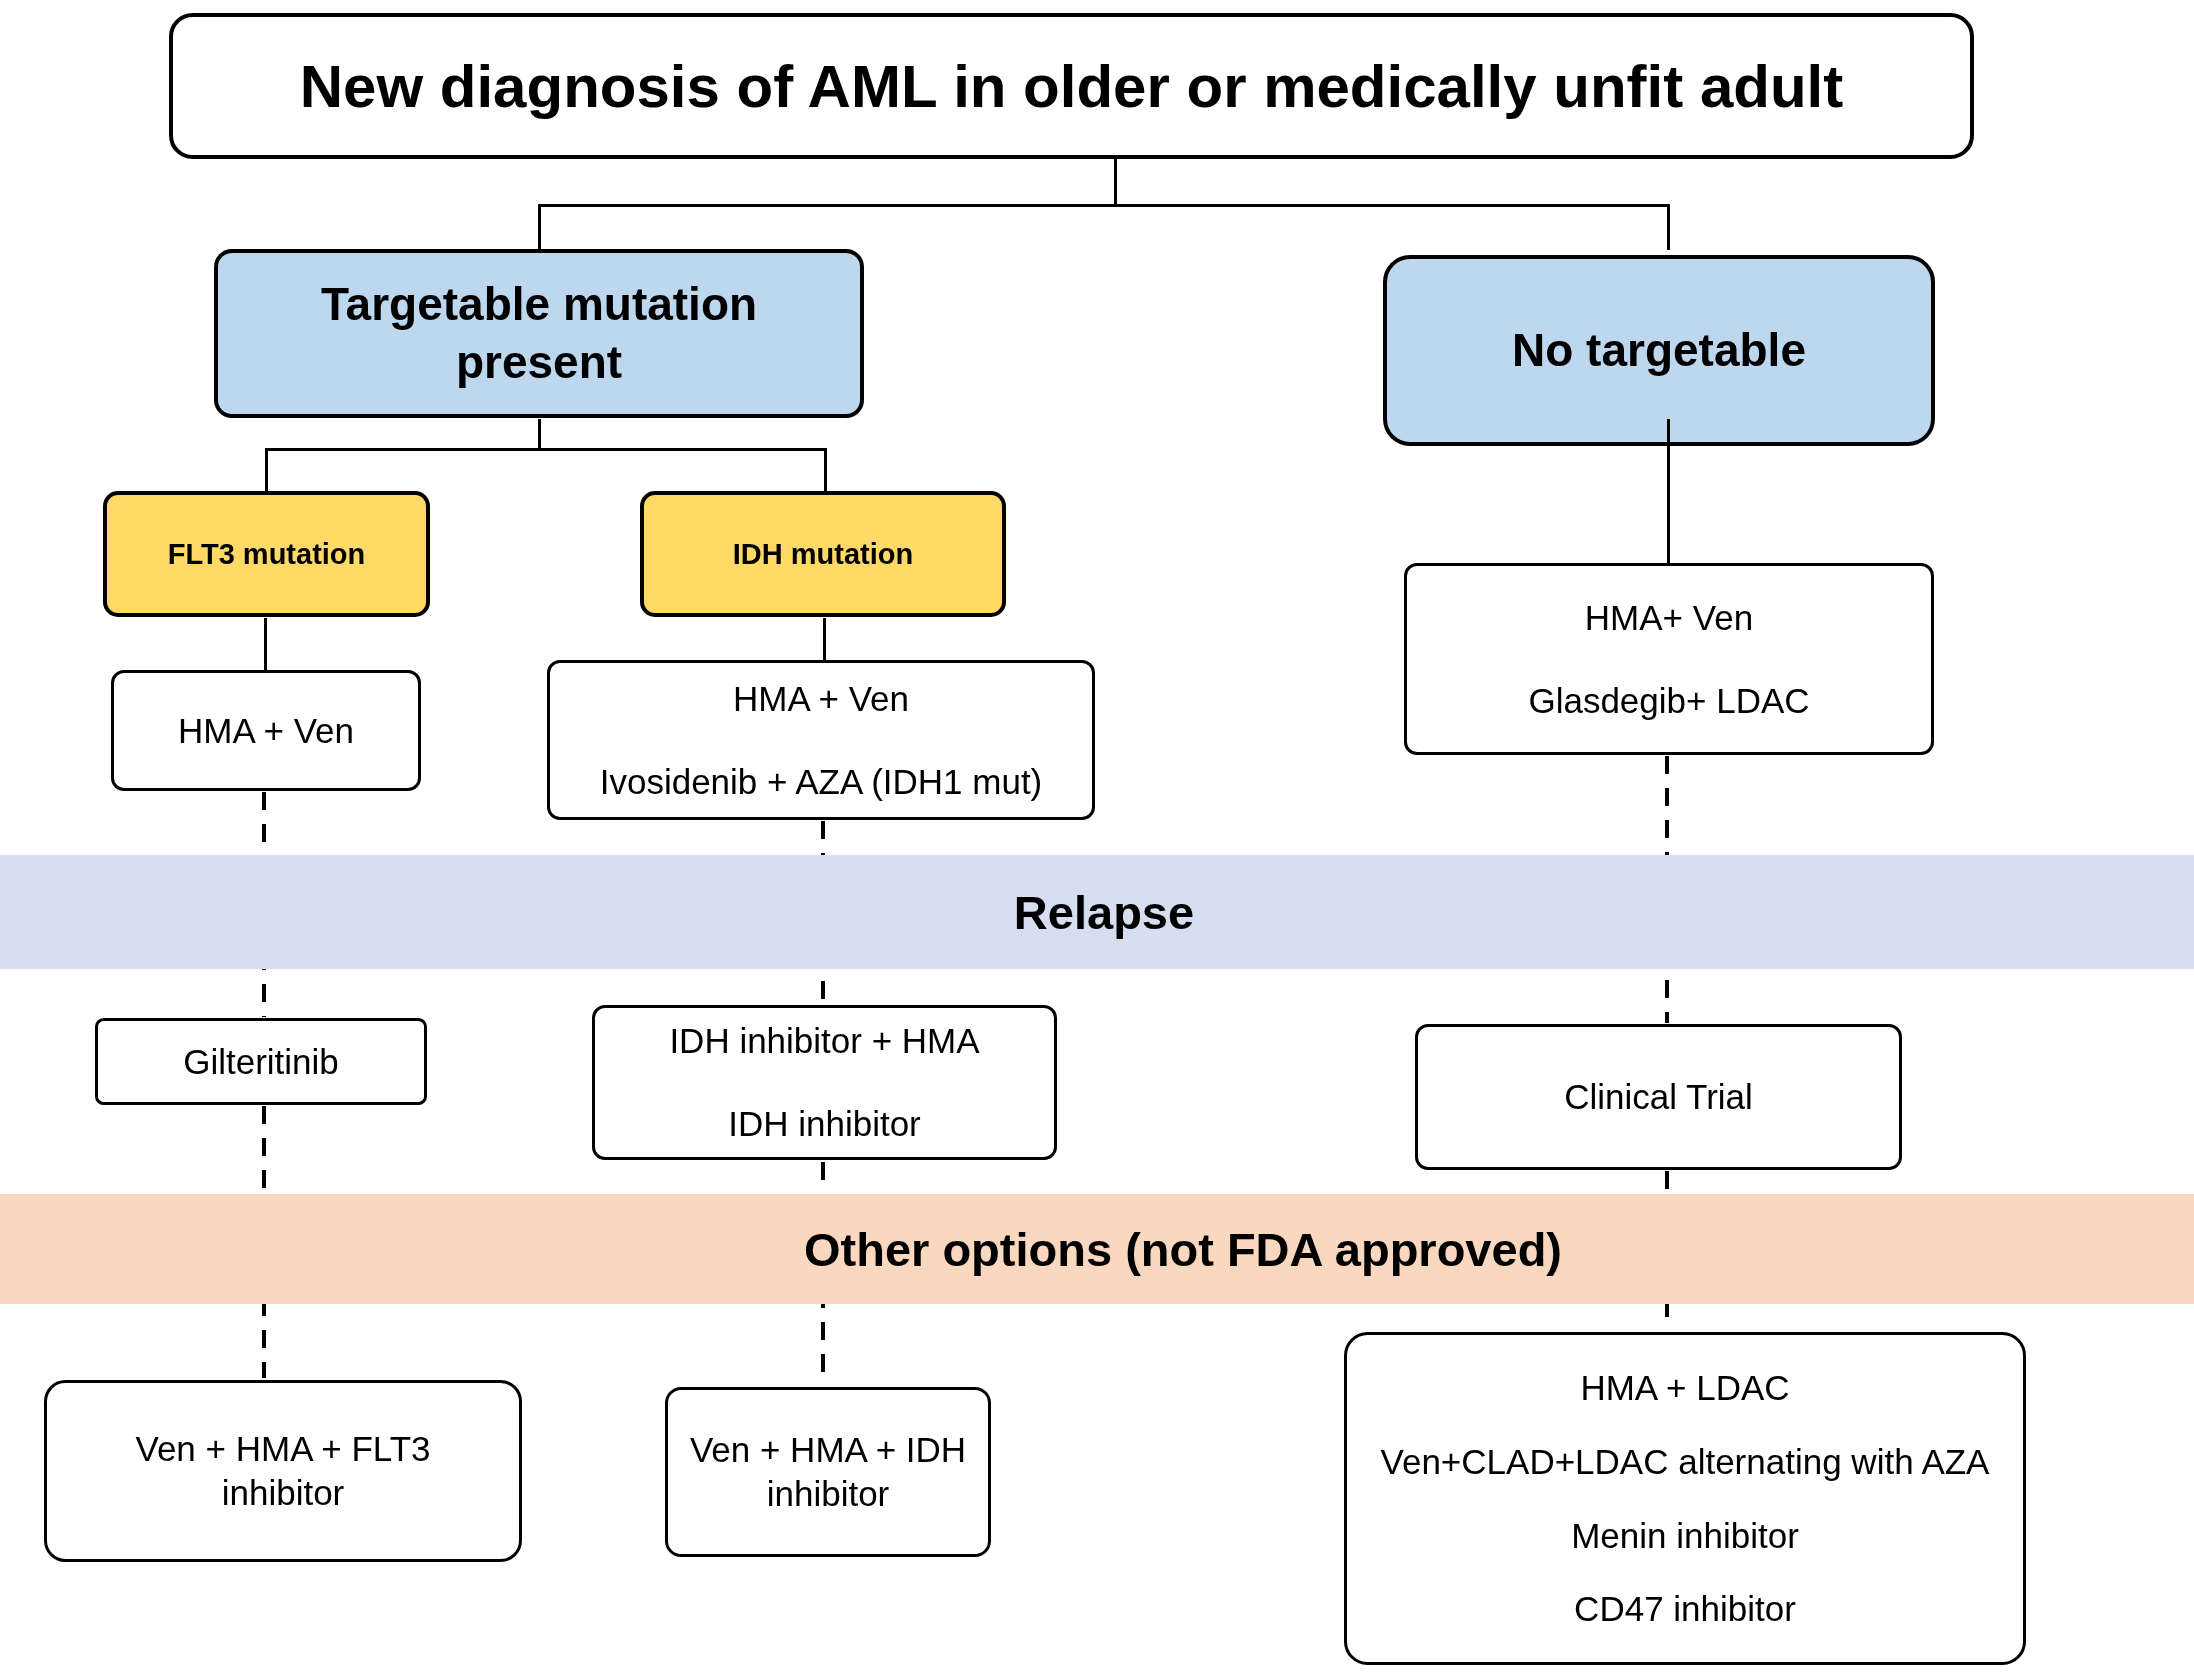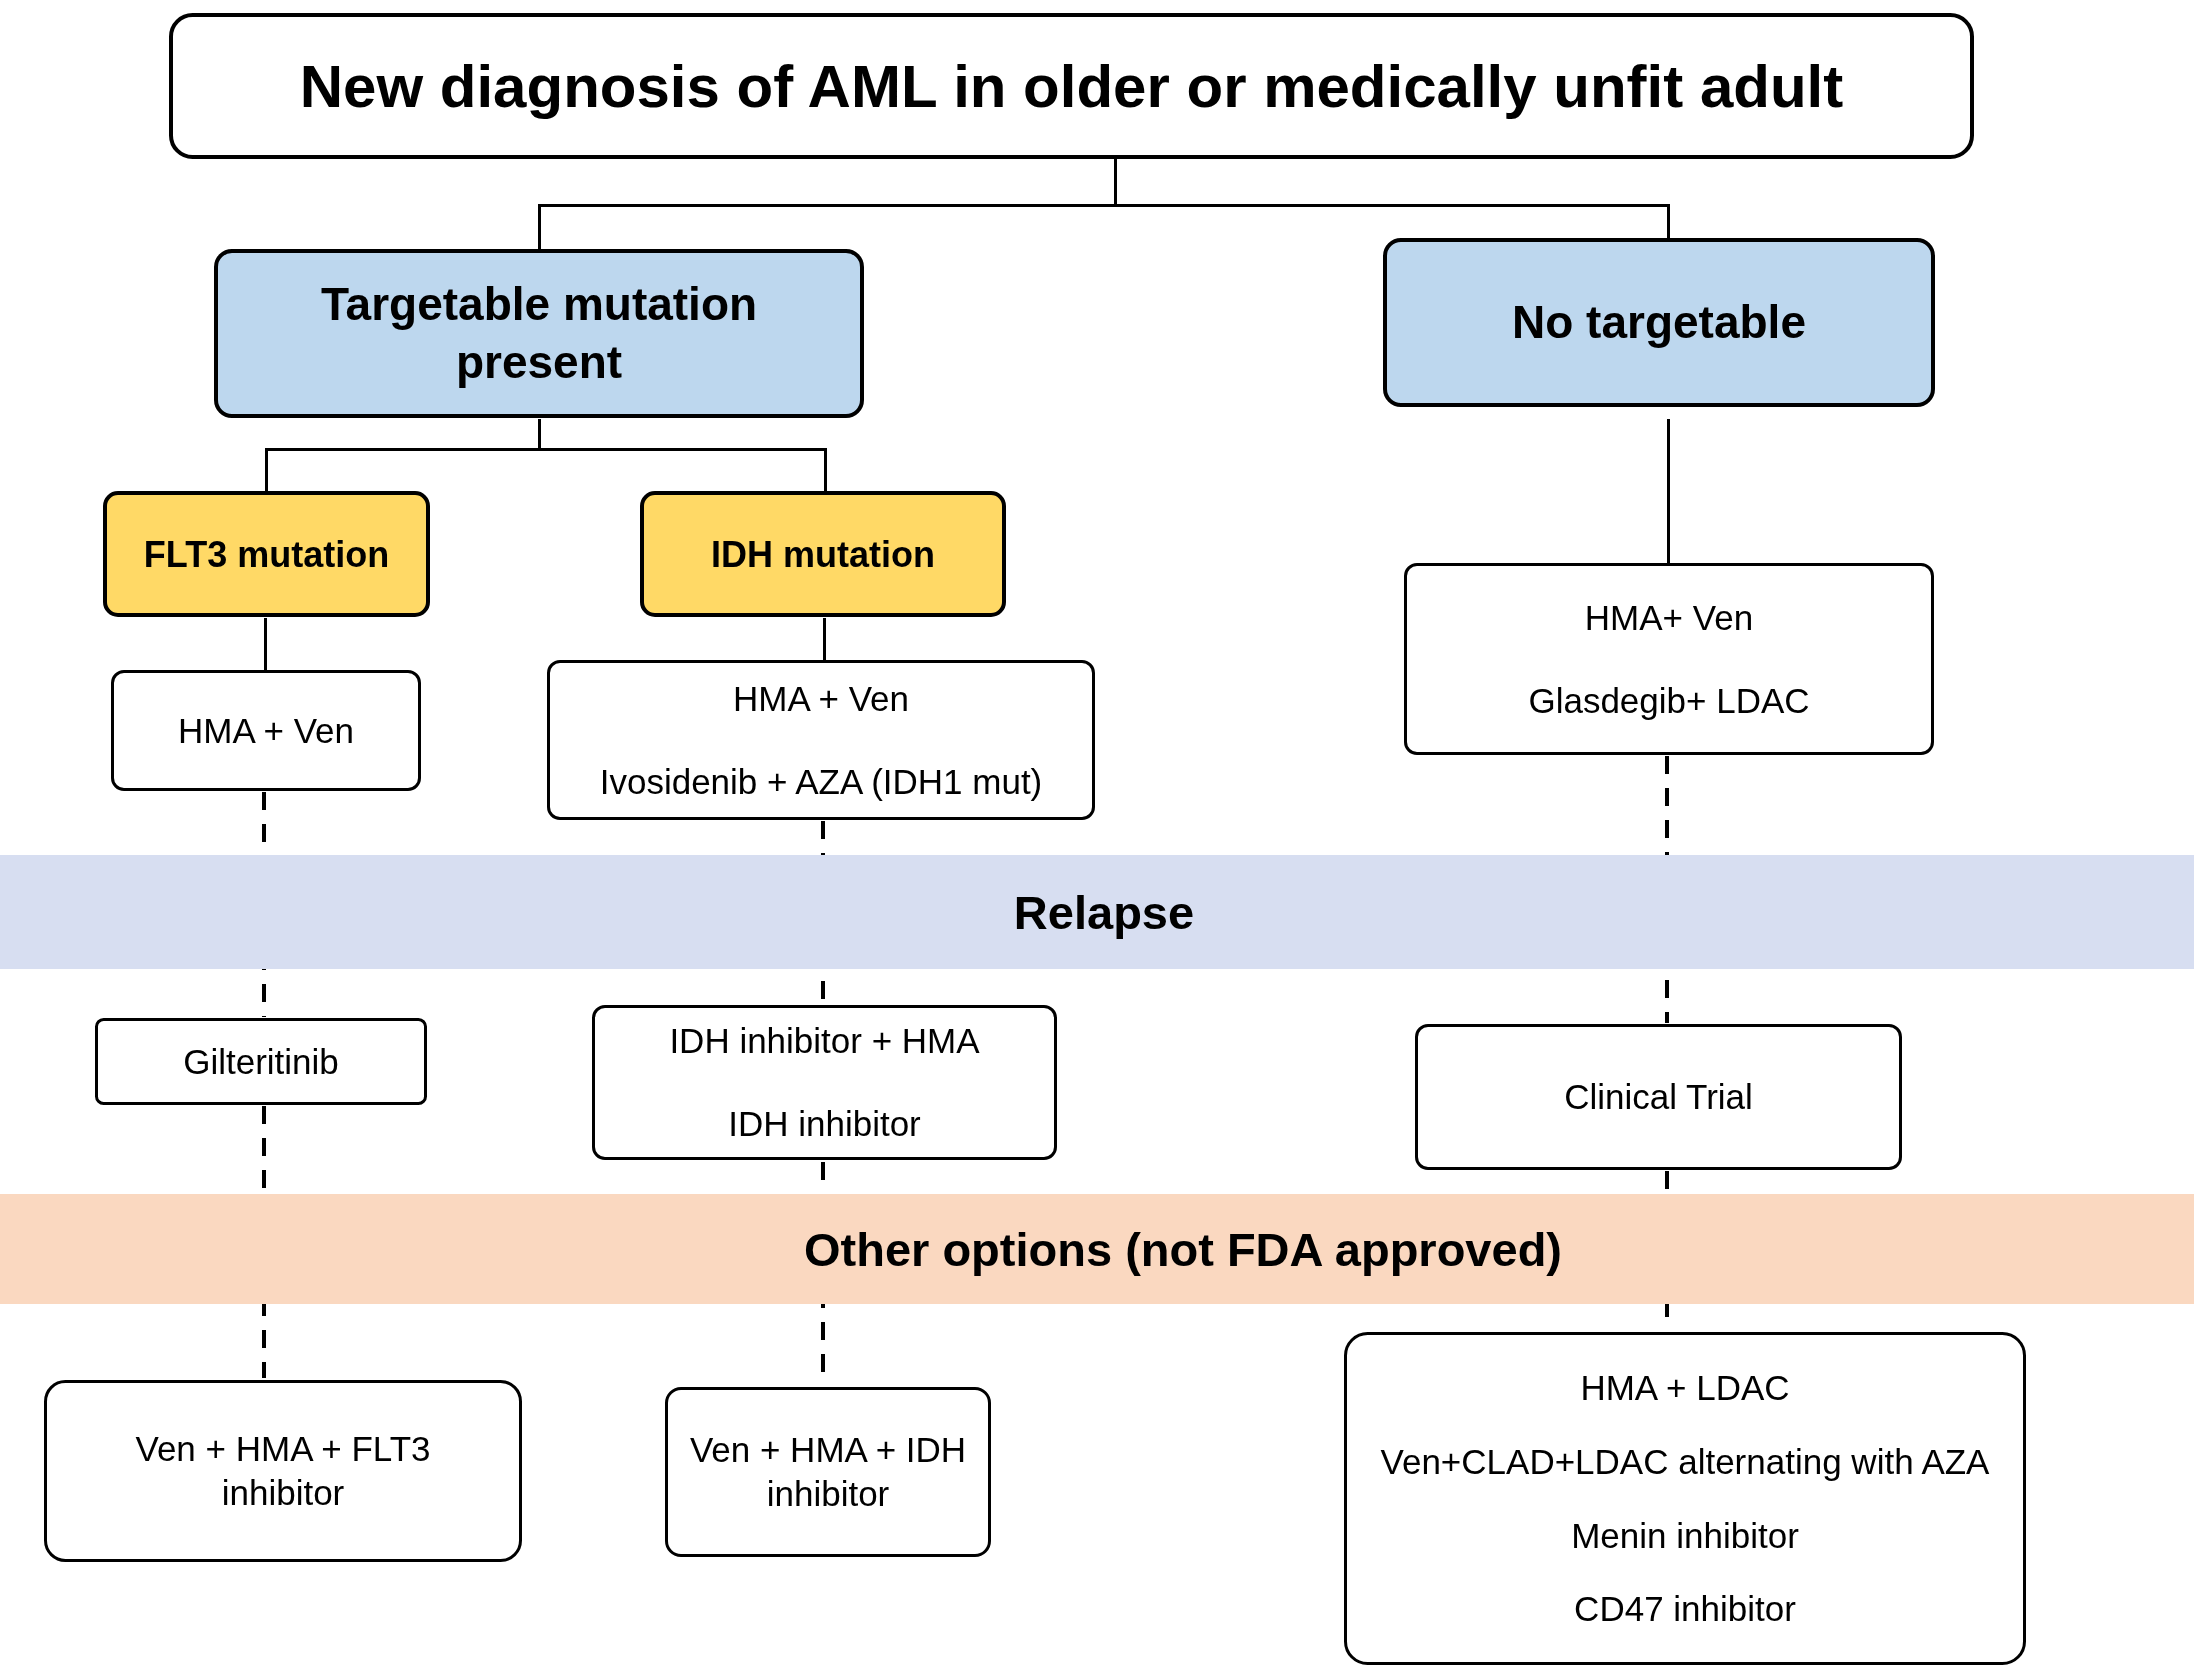--- a/index.html
+++ b/index.html
@@ -33,24 +33,24 @@
   .title-box{
     left:169px;top:13.4px;width:1805px;height:146px;
     font-size:60px;font-weight:bold;border-radius:23.6px;
   }
   .branch{
     background:var(--blue);
     font-size:46px;font-weight:bold;
     border-radius:18px;
   }
   .branch-left{left:214px;top:249px;width:650px;height:169px;padding:0 80px;}
-  .branch-right{left:1383px;top:238px;width:552px;height:169px;}
+  .branch-right{left:1383px;top:255px;width:552px;height:191px;border-radius:27px;}
   .mutation{
     background:var(--yellow);
-    font-size:36px;font-weight:bold;
+    font-size:29px;font-weight:bold;
     border-radius:15px;
   }
   .mut-flt3{left:103px;top:491px;width:327px;height:126px;}
   .mut-idh{left:640px;top:491px;width:366px;height:126px;}
   .node{font-size:35px;font-weight:normal;border-width:3.8px;border-radius:13px;}
   .gap2{gap:39px;}
   .gap4{gap:30px;}
   .n-flt3-front{left:111px;top:670px;width:310px;height:121px;}
   .n-idh-front{left:547px;top:660px;width:548px;height:160px;}
   .n-nt-front{left:1404px;top:563px;width:530px;height:192px;}

